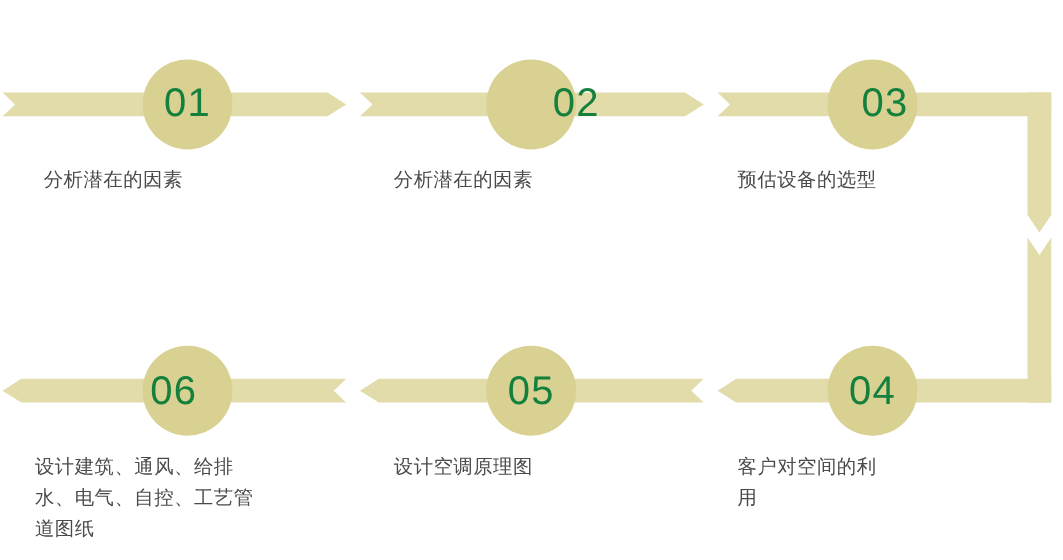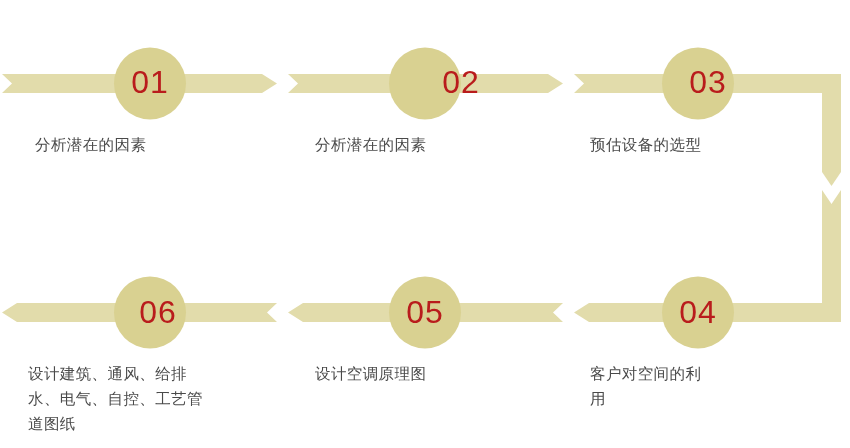--- a/index.html
+++ b/index.html
@@ -25,39 +25,39 @@
     position: absolute;
     font-size: 15.5px;
     line-height: 25px;
     color: #4a4a4a;
     letter-spacing: 0.4px;
     white-space: pre-line;
   }
   .step-number {
     position: absolute;
     text-align: center;
-    color: #b91c1c;
+    color: #15803d;
     font-size: 32px;
     font-weight: 400;
     letter-spacing: 1px;
     line-height: 1;
   }
   .lbl-01 { left: 35px;  top: 132px; width: 230px; }
   .lbl-02 { left: 315px; top: 132px; width: 230px; }
   .lbl-03 { left: 590px; top: 132px; width: 230px; }
   .lbl-04 { left: 590px; top: 361px; width: 230px; }
   .lbl-05 { left: 315px; top: 361px; width: 230px; }
   .lbl-06 { left: 28px;  top: 361px; width: 245px; font-family: Liberation Serif, serif; }
 
   .num-01 { left: 115px; top: 66px;  width: 70px; }
   .num-02 { left: 390px; top: 66px;  width: 70px; padding-left: 36px; }
   .num-03 { left: 663px; top: 66px;  width: 90px; }
   .num-04 { left: 663px; top: 296px; width: 70px; }
   .num-05 { left: 390px; top: 296px; width: 70px; }
-  .num-06 { left: 123px; top: 296px; width: 70px; }
+  .num-06 { left: 104px; top: 296px; width: 70px; }
 </style>
 </head>
 <body>
 
 <svg id="flow-canvas" viewBox="0 0 850 448" xmlns="http://www.w3.org/2000/svg">
 
   <polygon fill="#e2dcab" points="2,74 12,83.5 2,93 262,93 277,83.5 262,74"></polygon>
 
   <polygon fill="#e2dcab" points="288,74 298,83.5 288,93 548,93 563,83.5 548,74"></polygon>
 

